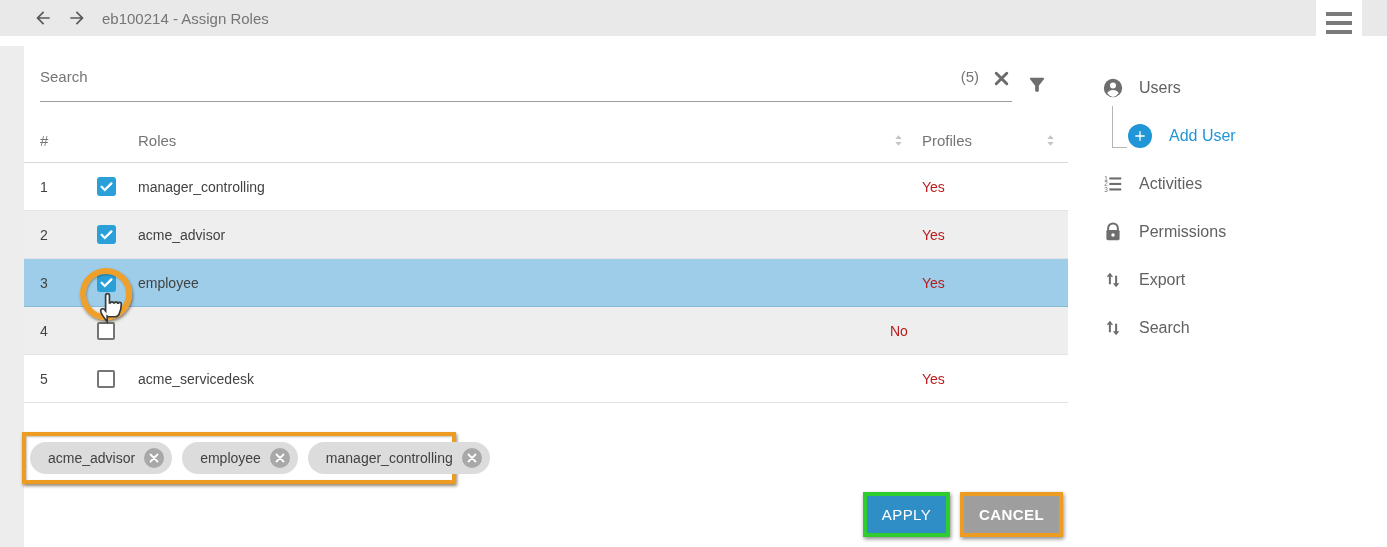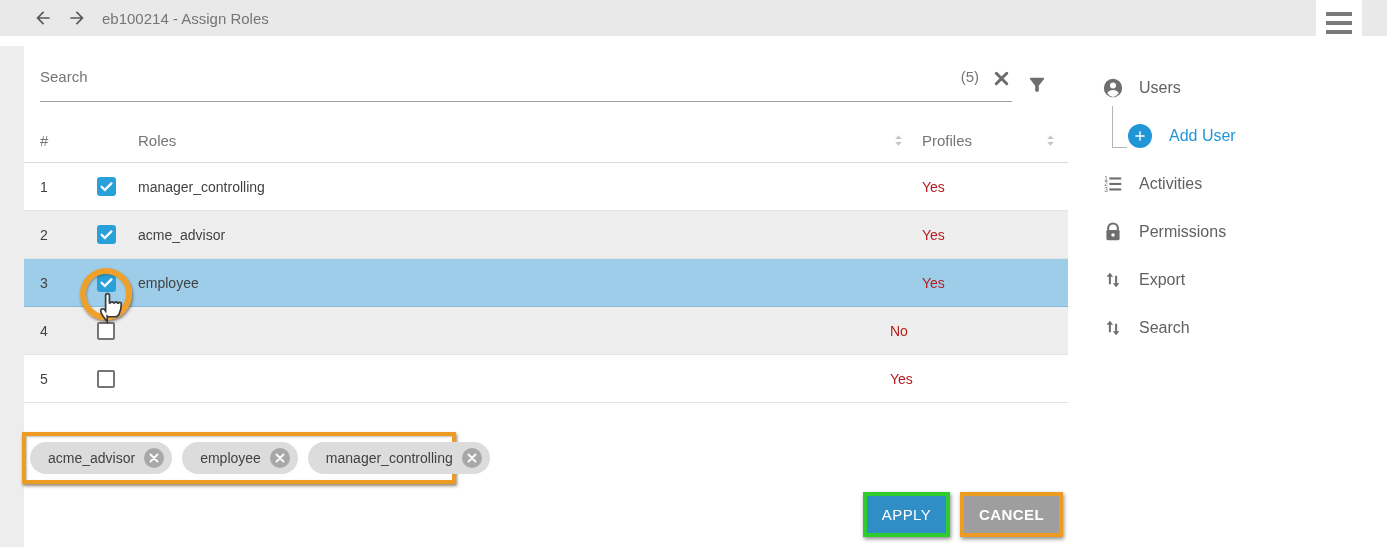--- a/index.html
+++ b/index.html
@@ -195,20 +195,21 @@
       <span class="cell-idx">4</span>
       <span class="checkbox"></span>
       <span></span>
       <span class="cell-act">No</span>
       <span></span>
     </div>
 
     <div class="trow">
       <span class="cell-idx">5</span>
       <span class="checkbox"></span>
+      <span class="cell-name">acme_servicedesk</span>
       <span></span>
       <span class="cell-act">Yes</span>
       <span></span>
     </div>
   </div>
 
   <div class="annot-circle"></div>
   <div class="hand-cursor">
     <svg viewBox="0 0 24 28" width="34" height="40">
       <path d="M9.3 26.5c-1.9-2.3-4.6-5.9-4.6-7.7 0-1.4 1.8-2 2.8-.8l.7.9V8c0-1.8 2.7-1.8 2.7 0v5.3h.6c.2-1.1 2.2-1.1 2.4 0h.6c.2-1 2-1 2.2.1h.5c.3-.9 2.1-.7 2.1.6 0 2.7-.6 5-1.6 7.2-.5 1.2-1.3 1.8-2.6 1.8h-4c-.9 0-1.3-.1-1.8-.5z" fill="#ffffff" stroke="#3a3a3a" stroke-width="1.2"></path>

